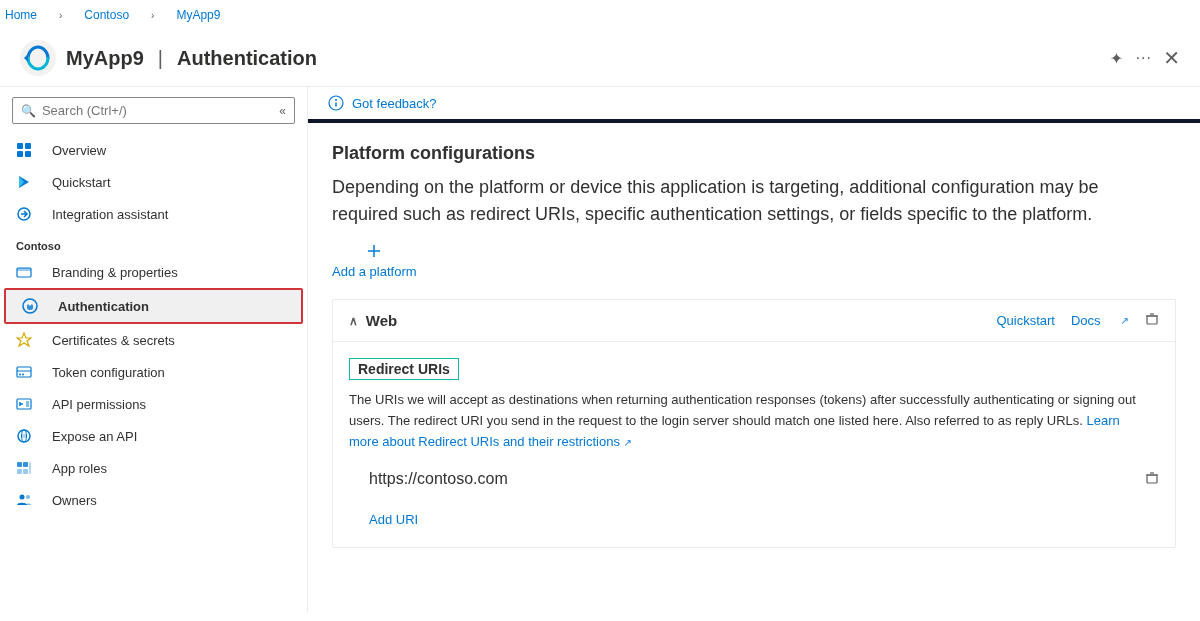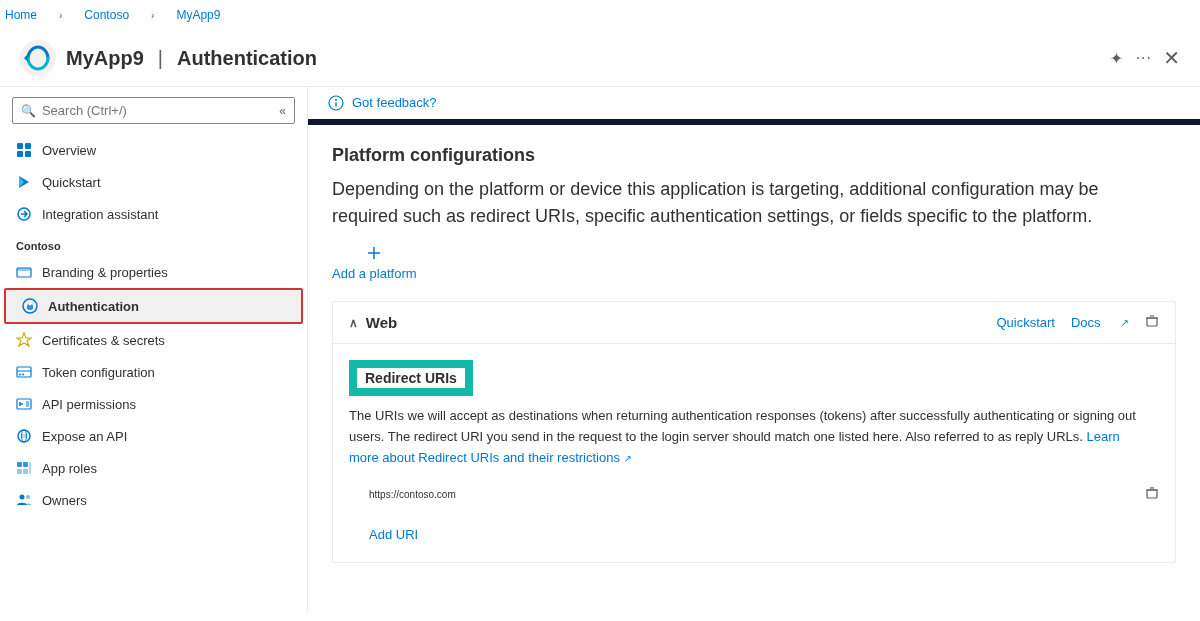--- a/index.html
+++ b/index.html
@@ -31,40 +31,40 @@
     .search-box {
       display: flex; align-items: center; gap: 6px;
       margin: 10px 12px; padding: 5px 8px;
       border: 1px solid #8a8886; border-radius: 2px; background: #fff;
     }
     .search-box input { border: none; outline: none; font-size: 13px; color: #323130; width: 100%; background: transparent; }
     .search-icon { color: #605e5c; font-size: 12px; }
     .collapse-btn { margin-left: auto; color: #605e5c; cursor: pointer; font-size: 12px; }
 
     .nav-item {
-      display: flex; align-items: center; gap: 10px;
+      display: flex; align-items: center; gap: 20px;
       padding: 8px 16px; cursor: pointer; color: #323130; font-size: 13px;
     }
     .nav-item.active { background: #edebe9; font-weight: 600; }
     .nav-icon { width: 16px; height: 16px; display: flex; align-items: center; justify-content: center; flex-shrink: 0; }
     .section-header { padding: 10px 16px 4px; font-size: 11px; font-weight: 700; color: #323130; text-transform: none; }
 
     
     .nav-item-auth-wrapper {
       border: 2px solid #d13438;
       margin: 0 4px;
       border-radius: 2px;
     }
 
     
     .content-area { flex: 1; overflow-y: auto; padding: 0; }
 
     .feedback-bar {
-      display: flex; align-items: flex-start; gap: 8px;
-      padding: 8px 20px; border-bottom: 6px solid #0f172a; font-size: 13px;
+      display: flex; align-items: center; gap: 8px;
+      padding: 8px 20px; border-bottom: 4px solid #0f172a; font-size: 13px;
       color: #0078d4;
     }
 
     .content-body { padding: 20px 24px; }
     .section-title { font-size: 18px; font-weight: 600; color: #323130; margin-bottom: 10px; }
     .section-desc { font-size: 18px; color: #323130; margin-bottom: 16px; line-height: 1.5; max-width: 820px; }
 
     .add-platform-btn {
       display: flex; align-items: center; gap: 6px;
       color: #0078d4; font-size: 13px; cursor: pointer; background: none; border: none;
@@ -83,21 +83,21 @@
     }
     .web-card-title { display: flex; align-items: center; gap: 8px; font-size: 15px; font-weight: 600; }
     .web-card-actions { display: flex; align-items: center; gap: 16px; }
     .trash-icon-btn { background: none; border: none; cursor: pointer; color: #605e5c; font-size: 14px; }
 
     .web-card-body { padding: 16px; }
 
     
     .redirect-uris-title {
       font-size: 14px; font-weight: 600; color: #323130;
-      border: 8px solid #14b8a6; display: inline-block;
+      border: 1px solid #14b8a6; display: inline-block;
       padding: 2px 8px; margin-bottom: 10px;
     }
     .redirect-desc { font-size: 13px; color: #323130; line-height: 1.6; max-width: 800px; margin-bottom: 14px; }
     .redirect-desc a { color: #0078d4; text-decoration: none; }
 
     .uri-row {
       display: flex; align-items: center; gap: 12px;
       padding: 4px 0 4px 20px;
     }
     .add-uri-btn {
@@ -329,21 +329,21 @@
           <p class="redirect-desc">
             <span>The URIs we will accept as destinations when returning authentication responses (tokens) after successfully authenticating or signing out users. The redirect URI you send in the request to the login server should match one listed here. Also referred to as reply URLs.</span>
             <a href="#" style="color:#0078d4;text-decoration:none;">
               <span>Learn more about Redirect URIs and their restrictions</span>
               <span style="font-size:10px;">↗</span>
             </a>
           </p>
 
           
           <div class="uri-row">
-            <span style="font-size:10px;color:#323130;flex:1;">https://contoso.com</span>
+            <span style="font-size:16px;color:#323130;flex:1;">https://contoso.com</span>
             <button class="trash-icon-btn">
               <svg width="14" height="14" viewBox="0 0 14 14">
                   <rect x="2" y="4" width="10" height="8" rx="1" fill="none" stroke="#605e5c" stroke-width="1.2"></rect>
                   <line x1="5" y1="2" x2="9" y2="2" stroke="#605e5c" stroke-width="1.2"></line>
                   <line x1="1" y1="4" x2="13" y2="4" stroke="#605e5c" stroke-width="1.2"></line>
                 </svg>
             </button>
           </div>
 
           

